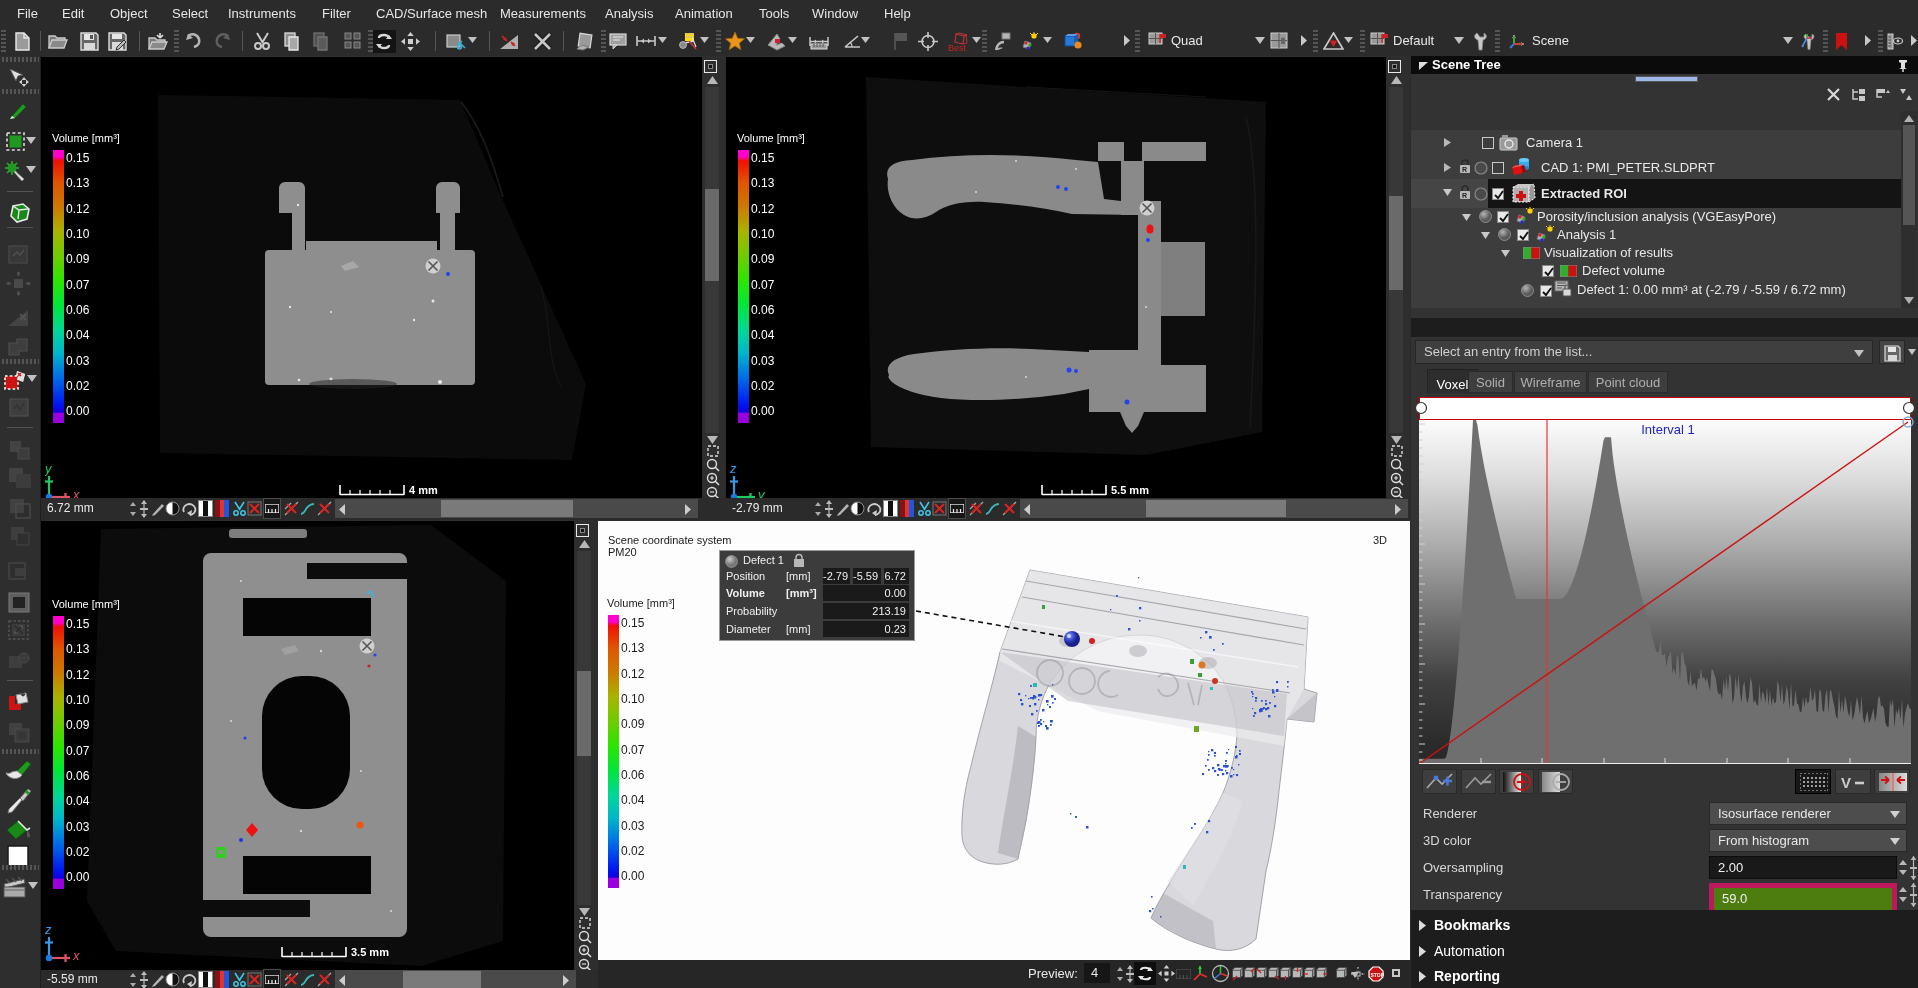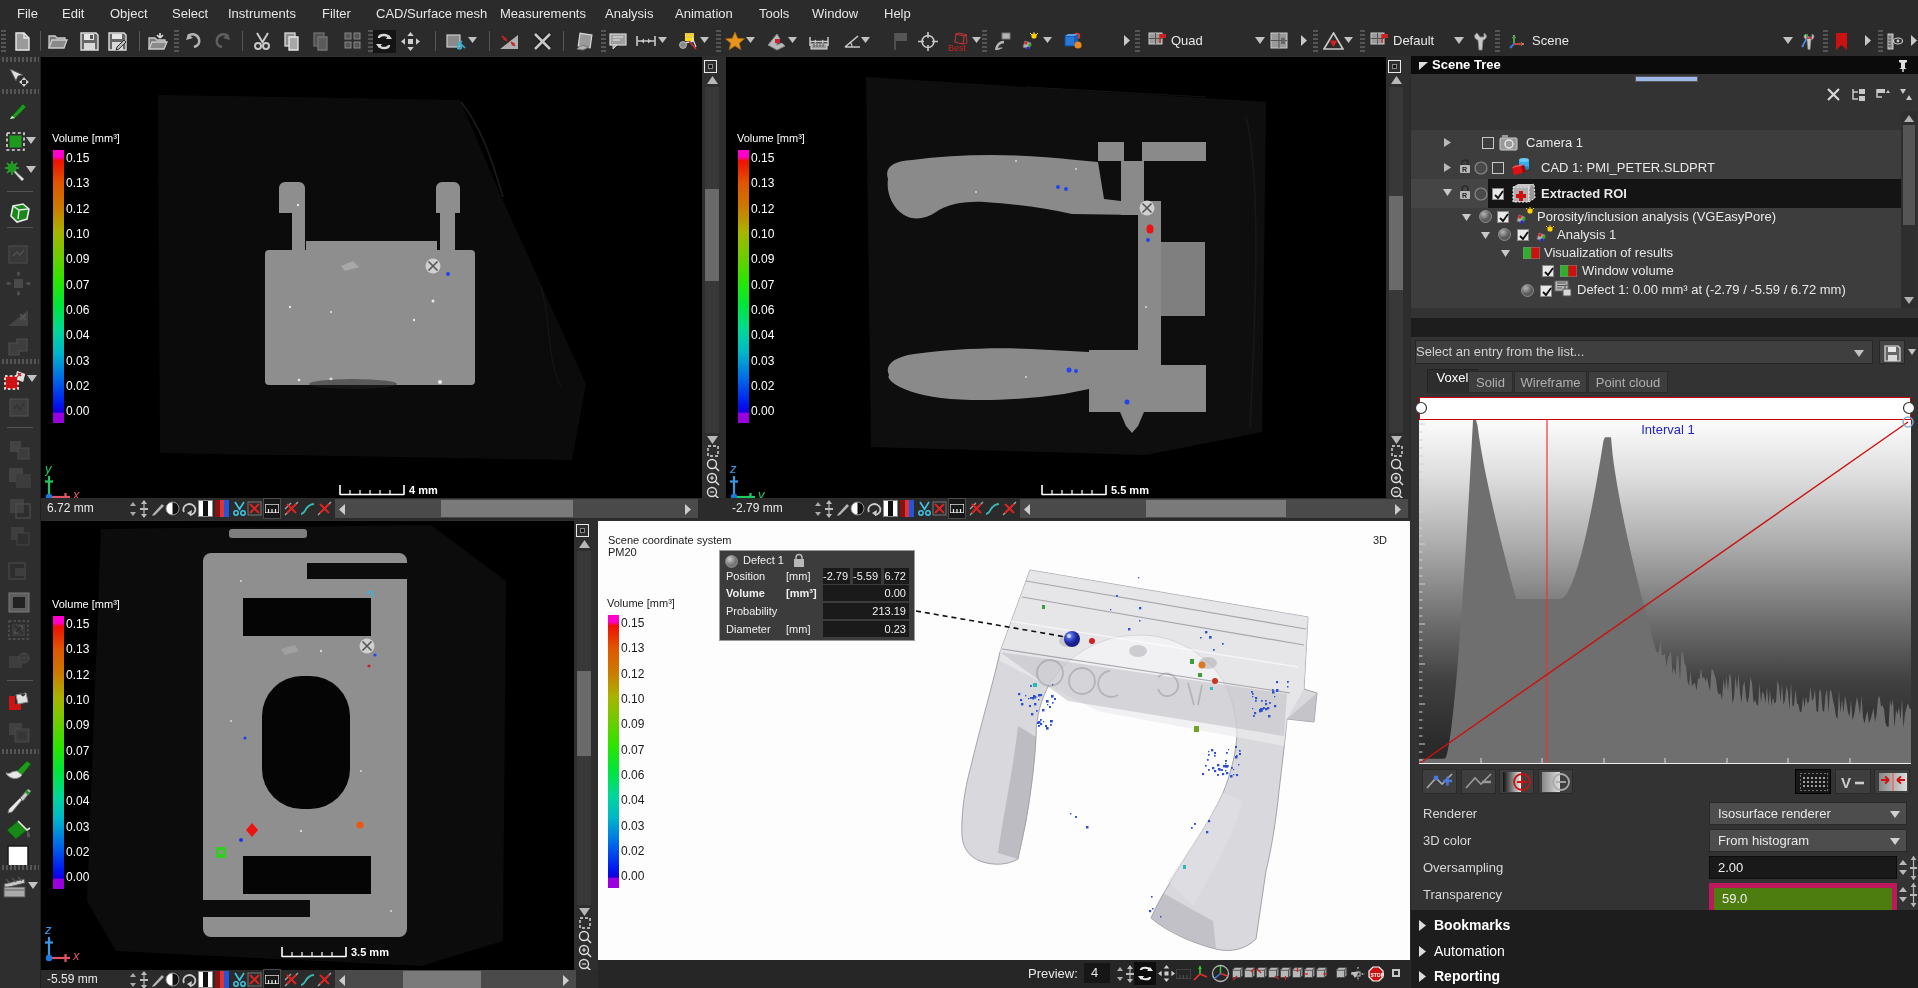--- a/index.html
+++ b/index.html
@@ -1461,21 +1461,21 @@
    <span class="abs" style="left:133px;top:115px">Visualization of results</span>
    
    <div class="abs" style="left:131px;top:135px;width:12px;height:12px;background:#e8e8e8;border:1px solid #888"><svg width="12" height="12">
               <path d="M2 6l3 3 5-7" stroke="#111" stroke-width="1.8" fill="none"></path>
             </svg></div>
    <svg class="abs" style="left:149px;top:135px" width="17" height="12">
             <rect x="0" y="0" width="8.5" height="12" fill="#2fae2f"></rect>
             <rect x="8.5" y="0" width="8.5" height="12" fill="#cc1111"></rect>
             <rect x="0" y="0" width="17" height="12" fill="none" stroke="#888" stroke-width="1"></rect>
           </svg>
-   <span class="abs" style="left:171px;top:133px">Window volume</span>
+   <span class="abs" style="left:171px;top:133px">Defect volume</span>
    
    <svg class="abs" style="left:110px;top:154px" width="13" height="13">
             <circle cx="6.5" cy="6.5" r="6" fill="url(#sph1)" stroke="#999" stroke-width=".8"></circle>
           </svg>
    <div class="abs" style="left:129px;top:155px;width:12px;height:12px;background:#e8e8e8;border:1px solid #888"><svg width="12" height="12">
               <path d="M2 6l3 3 5-7" stroke="#111" stroke-width="1.8" fill="none"></path>
             </svg></div>
    <svg class="abs" style="left:143px;top:150px" width="20" height="20">
             <rect x="1" y="1" width="13" height="10" fill="#b8b8b8" stroke="#666" stroke-width="1"></rect>
             <path d="M3 3h9M3 5.5h9M3 8h5" stroke="#555" stroke-width="1"></path>
@@ -1491,37 +1491,37 @@
         </svg>
   <div class="abs" style="left:2px;top:14px;width:12px;height:100px;background:#555"></div>
   <svg class="abs" style="left:3px;top:186px" width="10" height="7">
           <path d="M0 0l5 7 5-7z" fill="#b0b0b0"></path>
         </svg>
  </div>
 </div>
 
 <div class="abs" style="left:0;top:281px;width:507px;height:573px;background:#333">
  <div class="abs" style="left:4px;top:3px;width:458px;height:24px;background:#3f3f3f;border:1px solid #262626;color:#d0d0d0;font-size:13px">
-        <span class="abs" style="left:0;top:3px">Select an entry from the list...</span>
+        <span class="abs" style="left:8px;top:3px">Select an entry from the list...</span>
         <svg class="abs" style="left:438px;top:9px" width="11" height="8">
           <path d="M0 0h10l-5 7z" fill="#c2c2c2"></path>
         </svg>
       </div>
  <div class="abs" style="left:468px;top:3px;width:26px;height:24px;background:#454545;border:1px solid #262626">
         <svg class="abs" style="left:4px;top:4px" width="17" height="17">
           <path d="M1 1h13l2 2v13H1z" fill="#666" stroke="#ddd" stroke-width="1.2"></path>
           <rect x="4" y="2" width="8" height="5" fill="#e6e6e6"></rect>
           <rect x="4" y="10" width="9" height="6" fill="#d9d9d9"></rect>
         </svg>
       </div>
  <svg class="abs" style="left:497px;top:12px" width="9" height="7">
         <path d="M0 0h8l-4 6z" fill="#c2c2c2"></path>
       </svg>
 
- <div class="abs" style="left:16px;top:32px;width:51px;height:24px;background:#2d2d2d;border:1px solid #222;border-bottom:none;color:#fff;font-size:13px;text-align:center;padding-top:0">Voxel</div>
+ <div class="abs" style="left:16px;top:32px;width:51px;height:24px;background:#2d2d2d;border:1px solid #222;border-bottom:none;color:#fff;font-size:13px;text-align:center;padding-top:7px">Voxel</div>
  <div class="abs" style="left:57px;top:34px;width:45px;height:22px;background:#3e3e3e;border:1px solid #2a2a2a;color:#b0b0b0;font-size:13px;text-align:center;padding-top:3px">Solid</div>
  <div class="abs" style="left:103px;top:34px;width:73px;height:22px;background:#3e3e3e;border:1px solid #2a2a2a;color:#b0b0b0;font-size:13px;text-align:center;padding-top:3px">Wireframe</div>
  <div class="abs" style="left:177px;top:34px;width:80px;height:22px;background:#3e3e3e;border:1px solid #2a2a2a;color:#b0b0b0;font-size:13px;text-align:center;padding-top:3px">Point cloud</div>
 
  <div class="abs" style="left:8px;top:60px;width:492px;height:23px;background:#fff;border:1px solid #cc0000"></div>
  <svg class="abs" style="left:2px;top:60px" width="504px" height="370">
    <circle cx="8" cy="11" r="5.5" fill="#fff" stroke="#333" stroke-width="1.2"></circle>
    <circle cx="496" cy="11" r="5.5" fill="#fff" stroke="#333" stroke-width="1.2"></circle>
  </svg>
  <div class="abs" style="left:8px;top:83px;width:492px;height:344px;background:linear-gradient(to bottom,#fcfcfc 0%,#dedede 16%,#adadad 36%,#757575 56%,#404040 76%,#2b2b2b 94%,#282828 100%)"></div>

